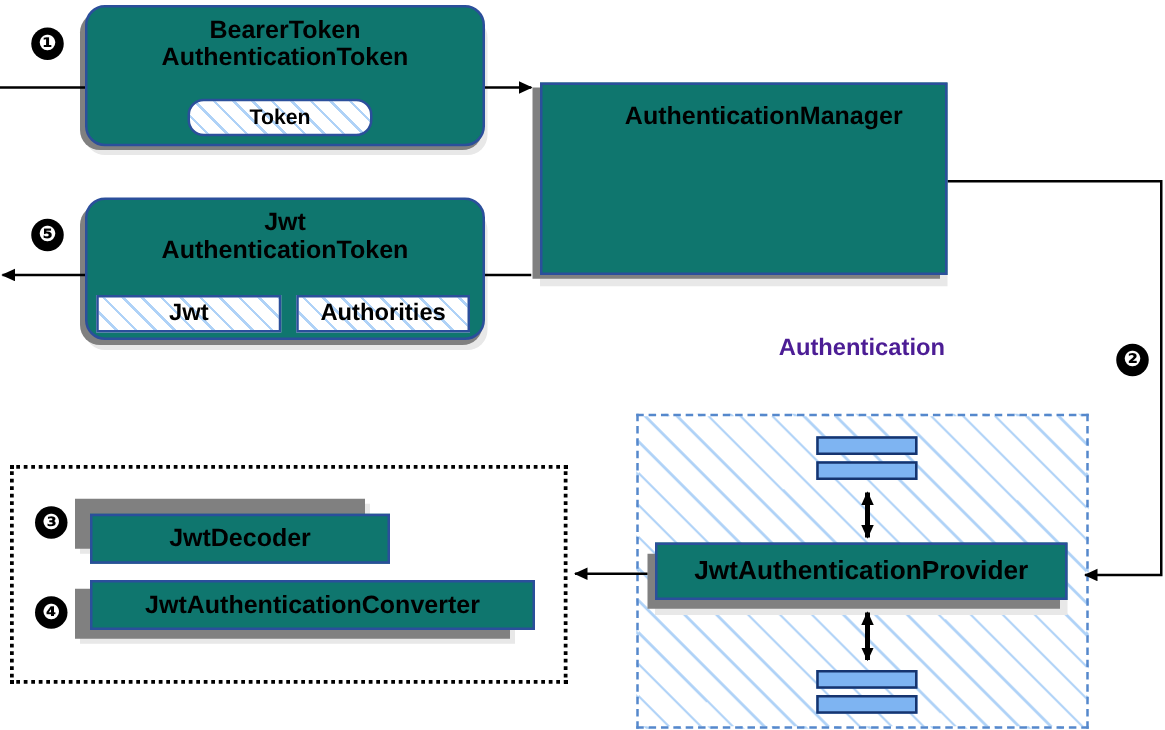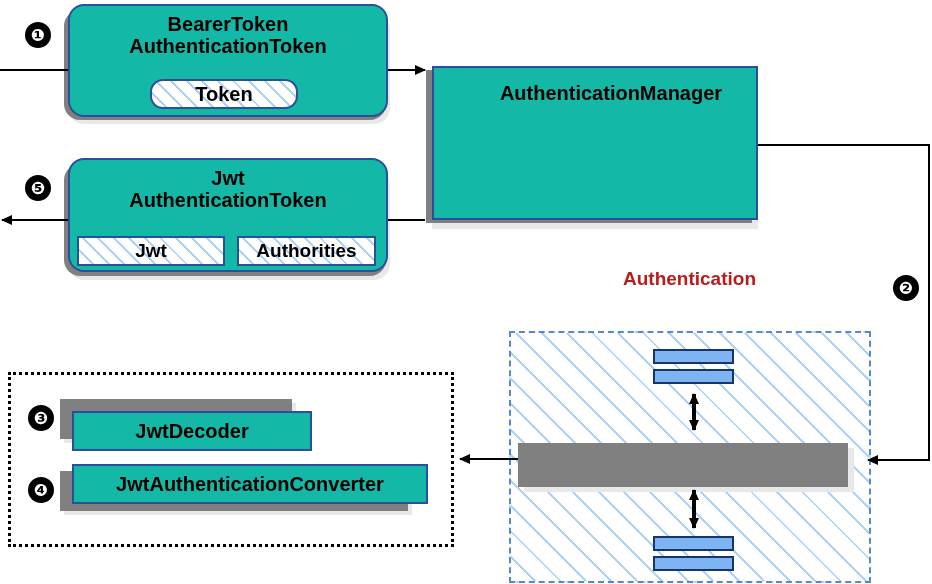--- a/index.html
+++ b/index.html
@@ -2,21 +2,21 @@
 <html><head>
 <meta charset="utf-8">
 <style>
   html,body{margin:0;padding:0;background:#ffffff;}
   body{width:932px;height:584px;overflow:hidden;
        font-family:"Liberation Sans","DejaVu Sans",sans-serif;}
   #canvas{position:relative;width:932px;height:584px;background:#fff;}
 
   
   .node{position:absolute;box-sizing:border-box;
-        background:#14b8a6;border:2px solid #2B4F9B;
+        background:#0f766e;border:2px solid #2B4F9B;
         display:flex;flex-direction:column;align-items:center;
         color:#000;font-weight:bold;z-index:5;}
   .node.rounded{border-radius:16px;}
   .node .title{text-align:center;line-height:1.12;}
 
   
   .shadow-dark{position:absolute;background:#808080;z-index:3;}
   .shadow-light{position:absolute;background:#E8E8E8;z-index:2;}
   .shadow-dark.rounded{border-radius:16px;}
   .shadow-light.rounded{border-radius:16px;}
@@ -47,21 +47,21 @@
        background:#7EB4F2;border:2px solid #16346F;z-index:6;}
 
   
   .marker{position:absolute;width:26px;height:26px;border-radius:50%;
        background:#000;color:#fff;display:flex;align-items:center;
        justify-content:center;font-size:17px;font-weight:bold;
        line-height:1;z-index:20;font-family:"DejaVu Sans",sans-serif;}
 
   
   .caption{position:absolute;font-weight:bold;text-align:center;
-       color:#b91c1c;line-height:1.15;z-index:10;}
+       color:#4c1d95;line-height:1.15;z-index:10;}
 
   
   #wires{position:absolute;left:0;top:0;width:932px;height:584px;
          z-index:4;pointer-events:none;}
   #wires-top{position:absolute;left:0;top:0;width:932px;height:584px;
          z-index:9;pointer-events:none;}
 </style>
 </head>
 <body>
 
@@ -94,21 +94,21 @@
   </div>
 
   <div class="shadow-light rounded" style="left:68px;top:14px;width:322px;height:110px;"></div>
   <div class="shadow-dark rounded" style="left:64px;top:10px;width:322px;height:110px;"></div>
   <div class="node rounded" style="left:68px;top:4px;width:320px;height:113px;padding-top:7px;">
     <div class="title" style="font-size:20px;">
       <div>BearerToken</div>
       <div>AuthenticationToken</div>
     </div>
   </div>
-  <div class="hatchbox" style="left:150px;top:79px;width:148px;height:30px;font-size:20px;border-radius:13px;">
+  <div class="hatchbox" style="left:150px;top:79px;width:148px;height:30px;font-size:17px;border-radius:13px;">
     <span>Token</span>
   </div>
 
   <div class="shadow-light rounded" style="left:68px;top:168px;width:322px;height:112px;"></div>
   <div class="shadow-dark rounded" style="left:64px;top:164px;width:322px;height:112px;"></div>
   <div class="node rounded" style="left:68px;top:158px;width:320px;height:114px;padding-top:7px;">
     <div class="title" style="font-size:20px;">
       <div>Jwt</div>
       <div>AuthenticationToken</div>
     </div>
@@ -127,20 +127,23 @@
   </div>
 
   <div class="bar" style="left:653px;top:349px;width:81px;height:15px;"></div>
   <div class="bar" style="left:653px;top:369px;width:81px;height:15px;"></div>
 
   <div class="bar" style="left:653px;top:536px;width:81px;height:15px;"></div>
   <div class="bar" style="left:653px;top:556px;width:81px;height:15px;"></div>
 
   <div class="shadow-light" style="left:524px;top:448px;width:330px;height:44px;"></div>
   <div class="shadow-dark" style="left:518px;top:443px;width:330px;height:44px;"></div>
+  <div class="node" style="left:524px;top:434px;width:330px;height:46px;justify-content:center;">
+    <div class="title" style="font-size:21px;">JwtAuthenticationProvider</div>
+  </div>
 
   <div class="shadow-light" style="left:64px;top:403px;width:232px;height:40px;"></div>
   <div class="shadow-dark" style="left:60px;top:399px;width:232px;height:40px;"></div>
   <div class="node" style="left:72px;top:411px;width:240px;height:40px;justify-content:center;">
     <div class="title" style="font-size:20px;">JwtDecoder</div>
   </div>
 
   <div class="shadow-light" style="left:64px;top:475px;width:348px;height:40px;"></div>
   <div class="shadow-dark" style="left:60px;top:471px;width:348px;height:40px;"></div>
   <div class="node" style="left:72px;top:464px;width:356px;height:40px;justify-content:center;">

